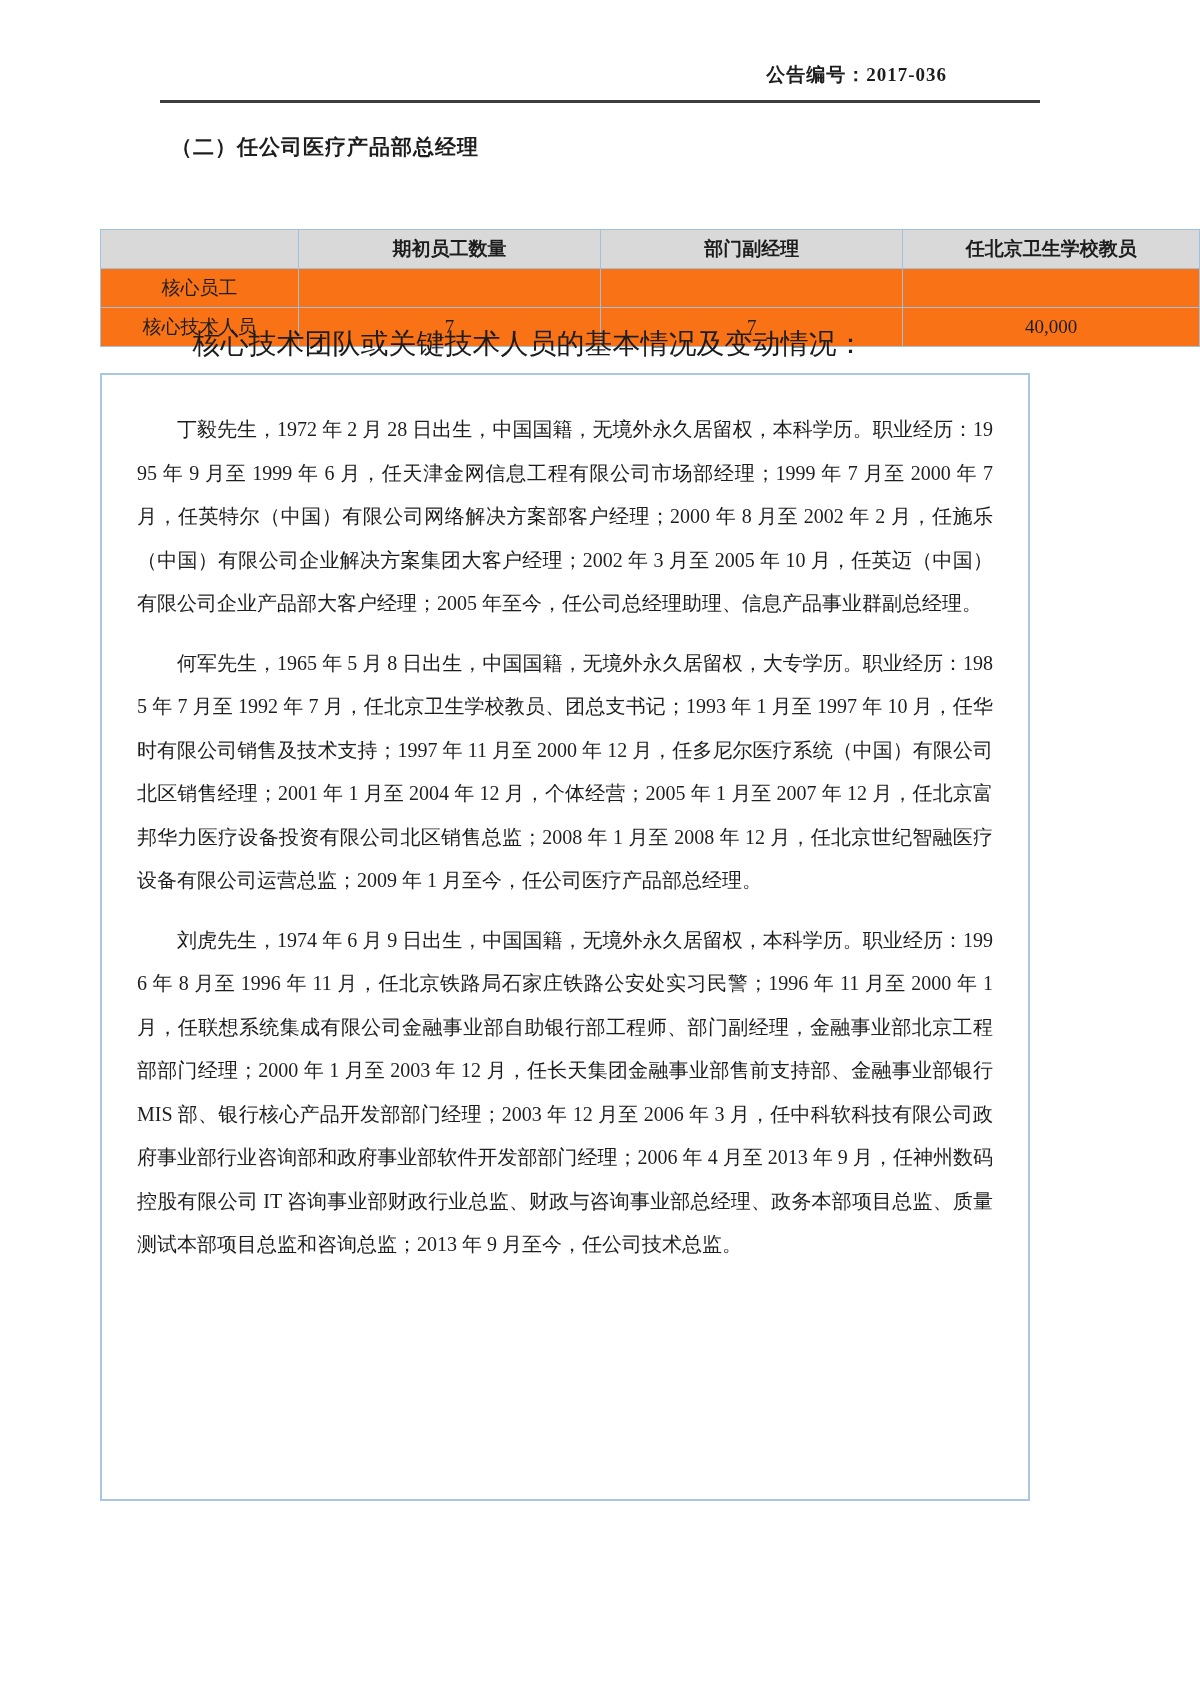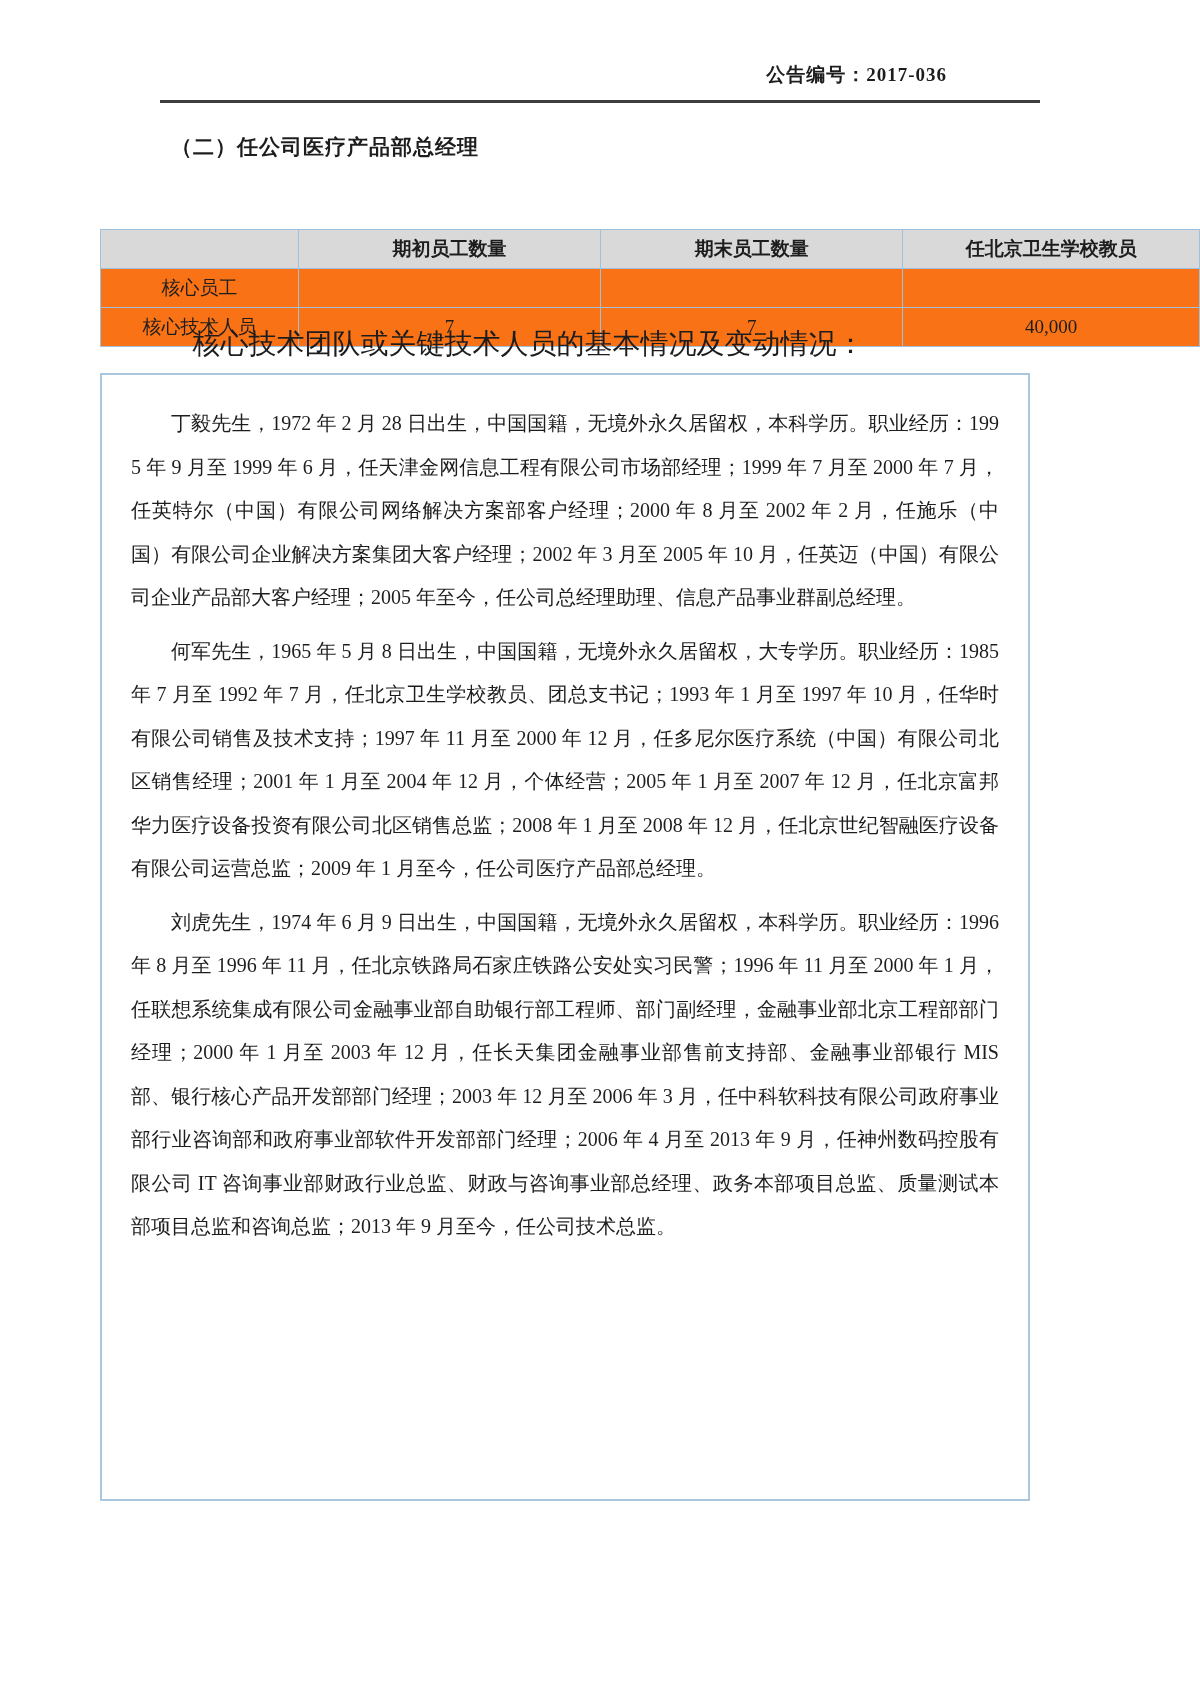--- a/index.html
+++ b/index.html
@@ -85,21 +85,21 @@
     width: 930px;
     min-height: 1128px;
     border: 2px solid var(--box-border);
     padding: 17px 19px 17px 19px;
     font-size: 20px;
     line-height: 43.5px;
     text-align: justify;
     background: #ffffff;
   }
   .bio-box p {
-    margin: 10px;
+    margin: 16px;
     text-indent: 2em;
     word-break: break-all;
   }
 </style>
 </head>
 <body>
 
 <div class="page">
 
   <div class="doc-number">公告编号：2017-036</div>
@@ -112,21 +112,21 @@
     <colgroup>
       <col class="col-label">
         <col class="col-begin">
         <col class="col-end">
         <col class="col-share">
     </colgroup>
     <thead>
       <tr>
         <th></th>
         <th>期初员工数量</th>
-        <th>期末员工数量</th>
+        <th>部门副经理</th>
         <th>任北京卫生学校教员</th>
       </tr>
     </thead>
     <tbody>
       <tr>
         <td>核心员工</td>
         <td></td>
         <td></td>
         <td></td>
       </tr>

